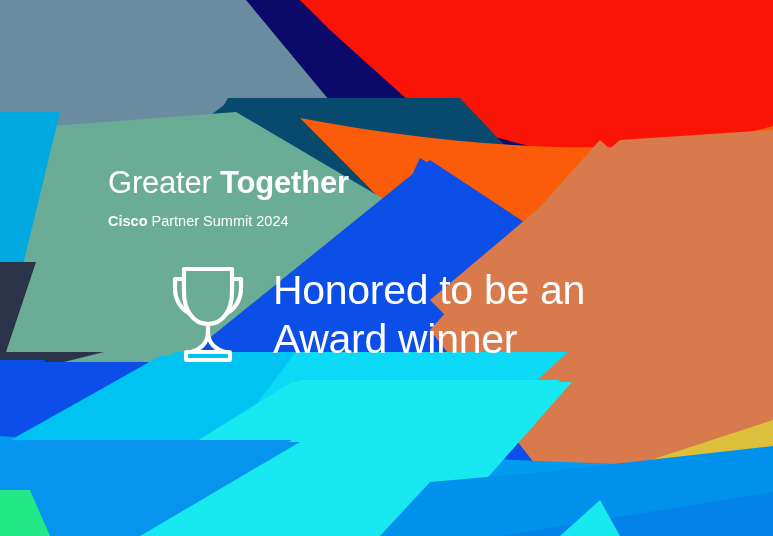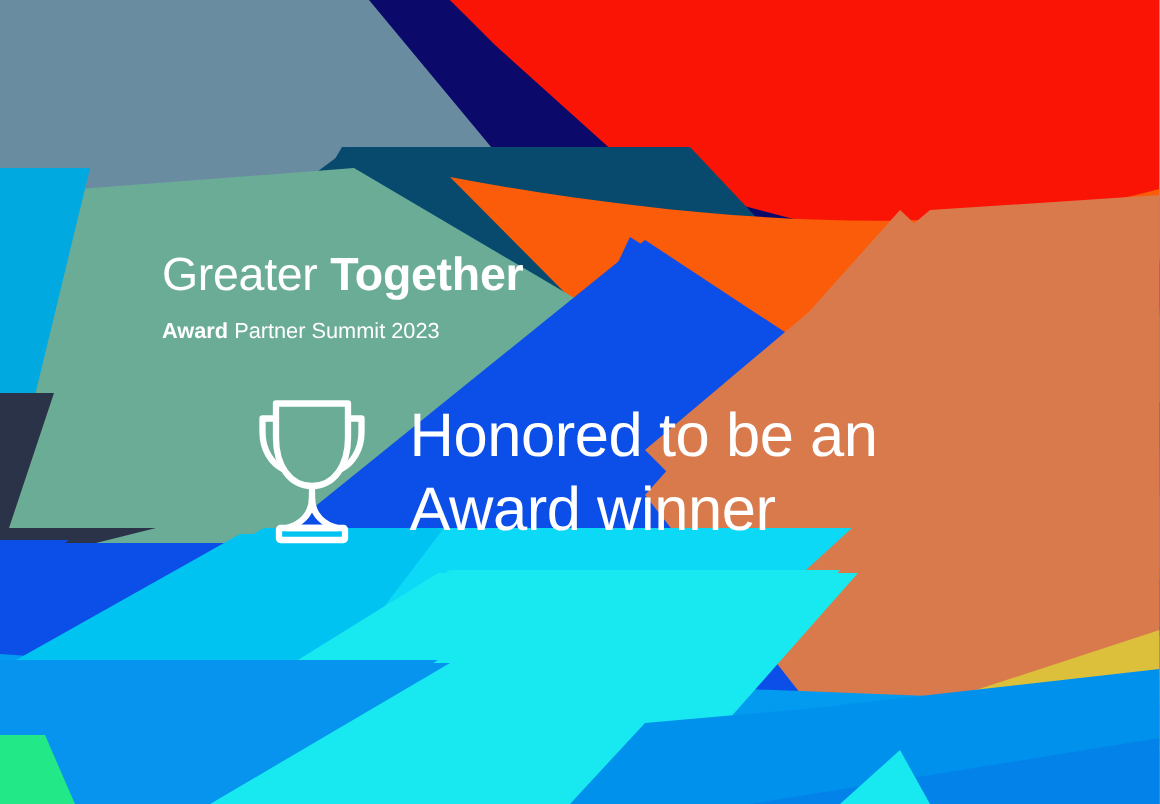--- a/index.html
+++ b/index.html
@@ -154,21 +154,21 @@
     <polygon points="0,494 8,494 46,536 0,536" fill="#23e888"></polygon>
 
     <polygon points="560,536 600,500 620,536" fill="#18e8f0"></polygon>
 
   </svg>
 
   <div class="overlay">
 
     <div class="lockup">
       <h1 class="lockup-title"><span>Greater </span><span class="strong">Together</span></h1>
-      <p class="lockup-sub"><span class="strong">Award</span><span> Partner Summit 2023</span></p>
+      <p class="lockup-sub"><span class="strong">Cisco</span><span> Partner Summit 2024</span></p>
     </div>
 
     <div class="award">
 
       <svg class="trophy" viewBox="0 0 86 102" fill="none" aria-hidden="true">
 
         <path d="M19 7 H67 V30 C67 48 58 62 43 62 C28 62 19 48 19 30 Z" stroke="#ffffff" stroke-width="4.2" stroke-linejoin="round"></path>
 
         <path d="M19 17 H10 V26 C10 38 16 47 24 51" stroke="#ffffff" stroke-width="4.2" stroke-linejoin="round" stroke-linecap="round"></path>
 

